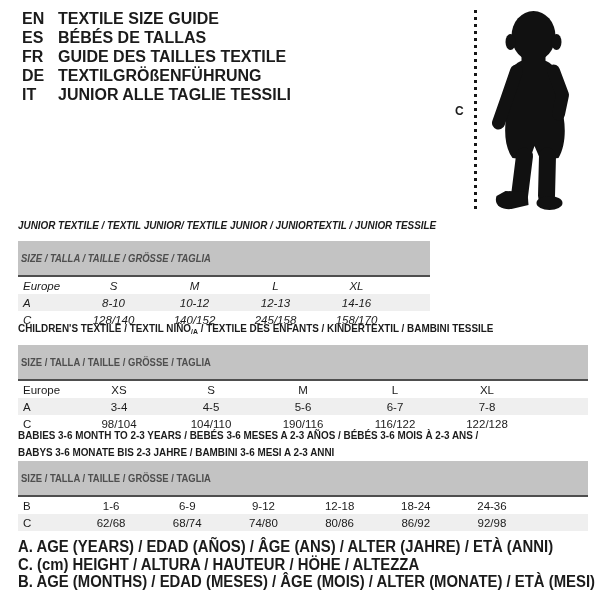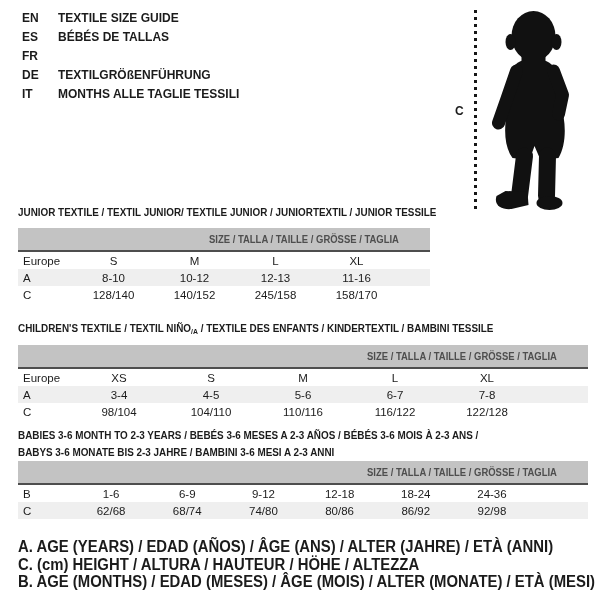--- a/index.html
+++ b/index.html
@@ -5,44 +5,44 @@
   html,body{margin:0;padding:0;}
   body{
     width:600px;height:600px;background:#ffffff;position:relative;
     font-family:"Liberation Sans","DejaVu Sans",sans-serif;color:#1b1b1b;
     overflow:hidden;
   }
   .cond{display:inline-block;transform:scaleX(0.86);transform-origin:0 50%;white-space:nowrap;}
   .cond95{display:inline-block;transform:scaleX(0.93);transform-origin:0 50%;white-space:nowrap;}
 
   
-  .langs{position:absolute;left:22px;top:9px;font-weight:bold;font-size:12px;}
+  .langs{position:absolute;left:22px;top:9px;font-weight:bold;font-size:16px;}
   .lang-row{display:flex;line-height:19px;}
   .lang-code{width:36px;}
 
   
   .figure{position:absolute;left:445px;top:4px;width:150px;height:215px;}
   .c-label{position:absolute;left:10px;top:100px;font-weight:bold;font-size:12px;}
   .dash-line{position:absolute;left:29px;top:6px;width:3px;height:203px;
     background:repeating-linear-gradient(to bottom,#161616 0 3px,transparent 3px 7px);}
   .figure svg{position:absolute;left:36px;top:4px;}
 
   
   .section{position:absolute;left:18px;box-sizing:border-box;}
   .sec-heading{font-weight:bold;font-size:11.5px;line-height:17px;}
-  .sec-junior{top:204px;width:412px;}
+  .sec-junior{top:217px;width:412px;font-style:italic;}
   .sec-junior .sec-heading{margin-bottom:7px;}
   .sec-children{top:320px;width:570px;}
   .sec-children .sec-heading{margin-bottom:5px;}
   .sec-babies{top:427px;width:570px;}
   .sec-babies .sec-heading{margin-bottom:0;}
   .sub{font-size:8px;vertical-align:-2px;}
 
-  .size-bar{height:24px;box-sizing:border-box;background:#c3c3c3;border-bottom:2px solid #4e4e4e;
-    display:flex;align-items:center;padding-left:20px;font-weight:bold;font-size:11px;color:#4e4e4e;justify-content:flex-end;}
+  .size-bar{height:36px;box-sizing:border-box;background:#c3c3c3;border-bottom:2px solid #4e4e4e;
+    display:flex;align-items:center;padding-left:3px;font-weight:bold;font-size:11px;color:#4e4e4e;}
 
   .trow{display:flex;align-items:center;height:17px;font-size:11.5px;}
   .trow .lbl{width:55px;padding-left:5px;box-sizing:border-box;}
   .trow .cell{flex:1;text-align:center;}
   .stripe{background:#efefef;}
   .sp-j{width:33px;}
   .sp-c{width:55px;}
   .sp-b{width:58px;}
 
   
@@ -55,28 +55,29 @@
   <div class="lang-row">
     <span class="lang-code">EN</span>
     <span class="lang-title">TEXTILE SIZE GUIDE</span>
   </div>
   <div class="lang-row">
     <span class="lang-code">ES</span>
     <span class="lang-title">BÉBÉS DE TALLAS</span>
   </div>
   <div class="lang-row">
     <span class="lang-code">FR</span>
+    <span class="lang-title">GUIDE DES TAILLES TEXTILE</span>
   </div>
   <div class="lang-row">
     <span class="lang-code">DE</span>
     <span class="lang-title">TEXTILGRÖßENFÜHRUNG</span>
   </div>
   <div class="lang-row">
     <span class="lang-code">IT</span>
-    <span class="lang-title">MONTHS ALLE TAGLIE TESSILI</span>
+    <span class="lang-title">JUNIOR ALLE TAGLIE TESSILI</span>
   </div>
 </div>
 
 <div class="figure">
   <span class="c-label">C</span>
   <div class="dash-line"></div>
   <svg width="105" height="205" viewBox="0 0 100 205" aria-hidden="true">
     <g fill="#111111">
       <ellipse cx="50" cy="28" rx="22" ry="25"></ellipse>
       <ellipse cx="27" cy="34" rx="5" ry="8"></ellipse>
@@ -105,21 +106,21 @@
     <span class="cell">M</span>
     <span class="cell">L</span>
     <span class="cell">XL</span>
     <span class="sp-j"></span>
   </div>
   <div class="trow stripe">
     <span class="lbl">A</span>
     <span class="cell">8-10</span>
     <span class="cell">10-12</span>
     <span class="cell">12-13</span>
-    <span class="cell">11-16</span>
+    <span class="cell">14-16</span>
     <span class="sp-j"></span>
   </div>
   <div class="trow">
     <span class="lbl">C</span>
     <span class="cell">128/140</span>
     <span class="cell">140/152</span>
     <span class="cell">245/158</span>
     <span class="cell">158/170</span>
     <span class="sp-j"></span>
   </div>
@@ -147,21 +148,21 @@
     <span class="cell">4-5</span>
     <span class="cell">5-6</span>
     <span class="cell">6-7</span>
     <span class="cell">7-8</span>
     <span class="sp-c"></span>
   </div>
   <div class="trow">
     <span class="lbl">C</span>
     <span class="cell">98/104</span>
     <span class="cell">104/110</span>
-    <span class="cell">110/116</span>
+    <span class="cell">190/116</span>
     <span class="cell">116/122</span>
     <span class="cell">122/128</span>
     <span class="sp-c"></span>
   </div>
 </div>
 
 <div class="section sec-babies">
   <div class="sec-heading">
     <div><span class="cond">BABIES 3-6 MONTH TO 2-3 YEARS / BEBÉS 3-6 MESES A 2-3 AÑOS / BÉBÉS 3-6 MOIS À 2-3 ANS /</span></div>
     <div><span class="cond">BABYS 3-6 MONATE BIS 2-3 JAHRE / BAMBINI 3-6 MESI A 2-3 ANNI</span></div>

